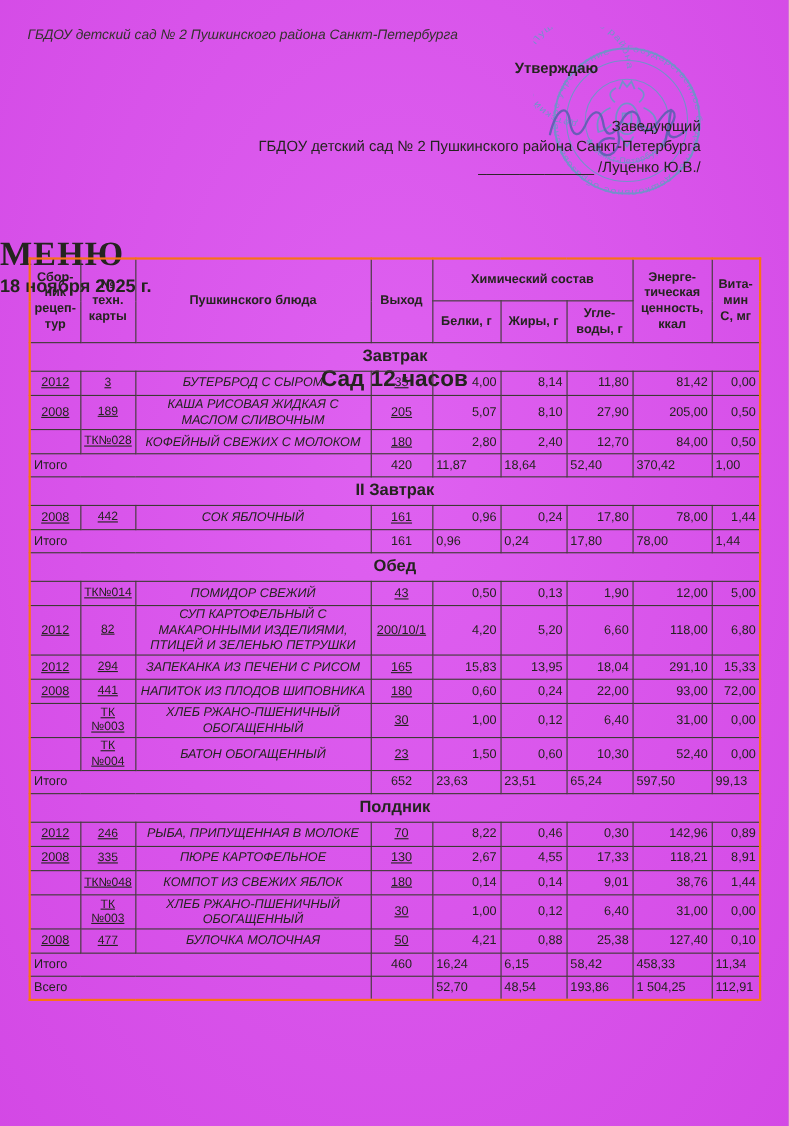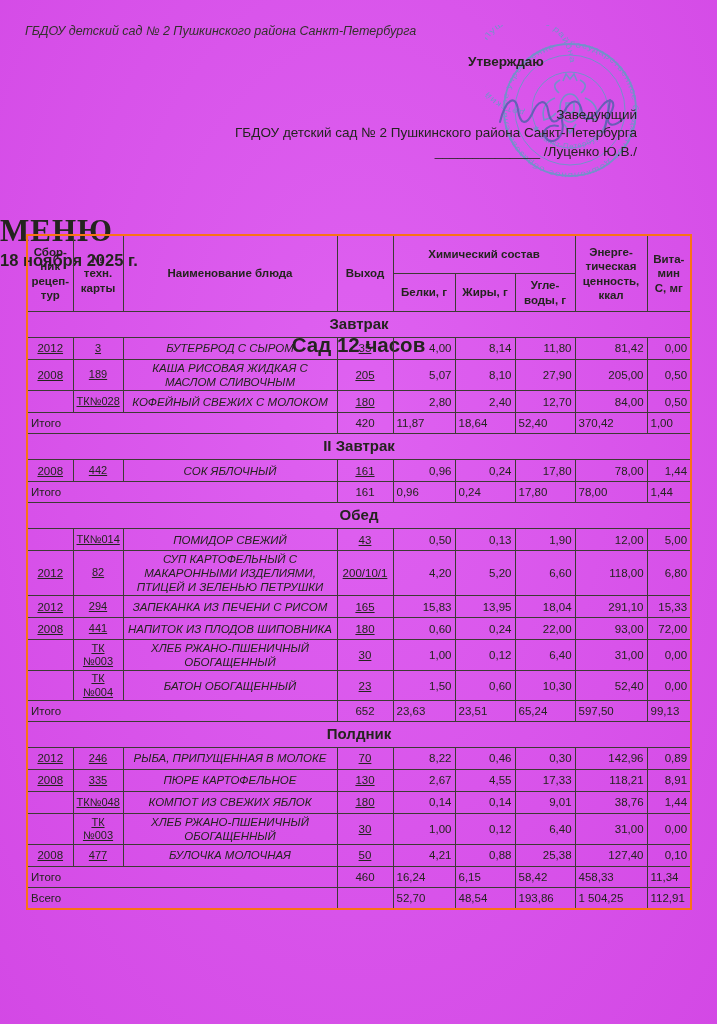--- a/index.html
+++ b/index.html
@@ -105,21 +105,21 @@
     </colgroup>
     <thead>
       <tr>
         <th rowspan="2">Сбор-
 ник
 рецеп-
 тур</th>
         <th rowspan="2">№
 техн.
 карты</th>
-        <th rowspan="2">Наименование блюда</th>
+        <th rowspan="2">Пушкинского блюда</th>
         <th rowspan="2">Выход</th>
         <th colspan="3">Химический состав</th>
         <th rowspan="2">Энерге-
 тическая
 ценность,
 ккал</th>
         <th rowspan="2">Вита-
 мин
 С, мг</th>
       </tr>

